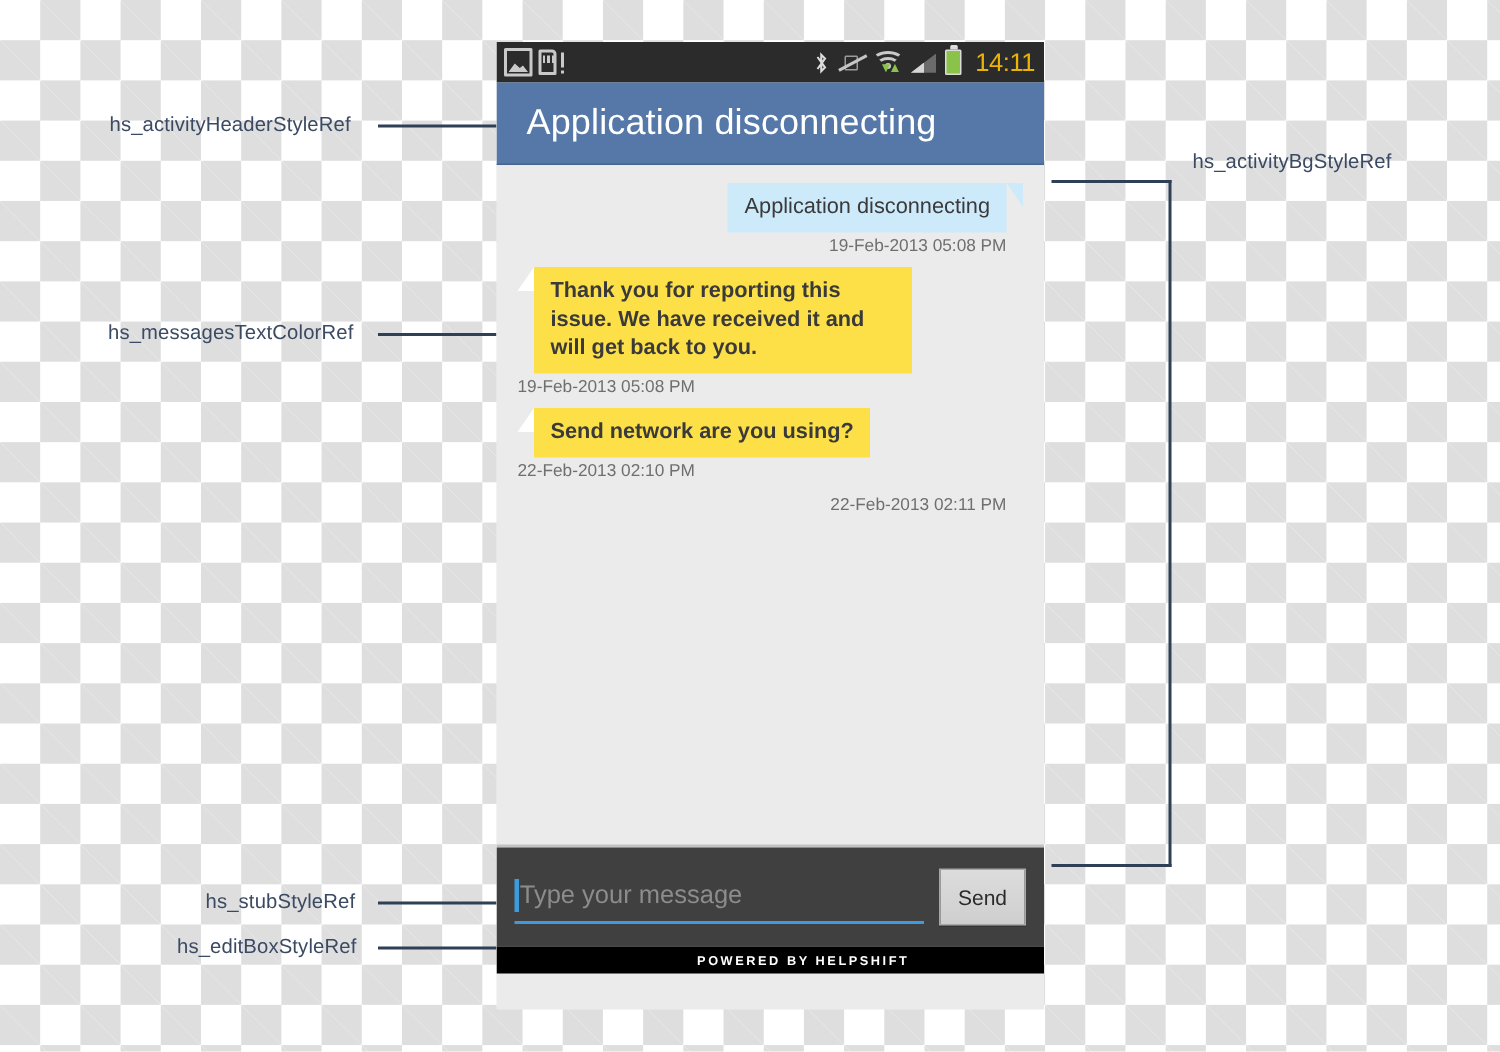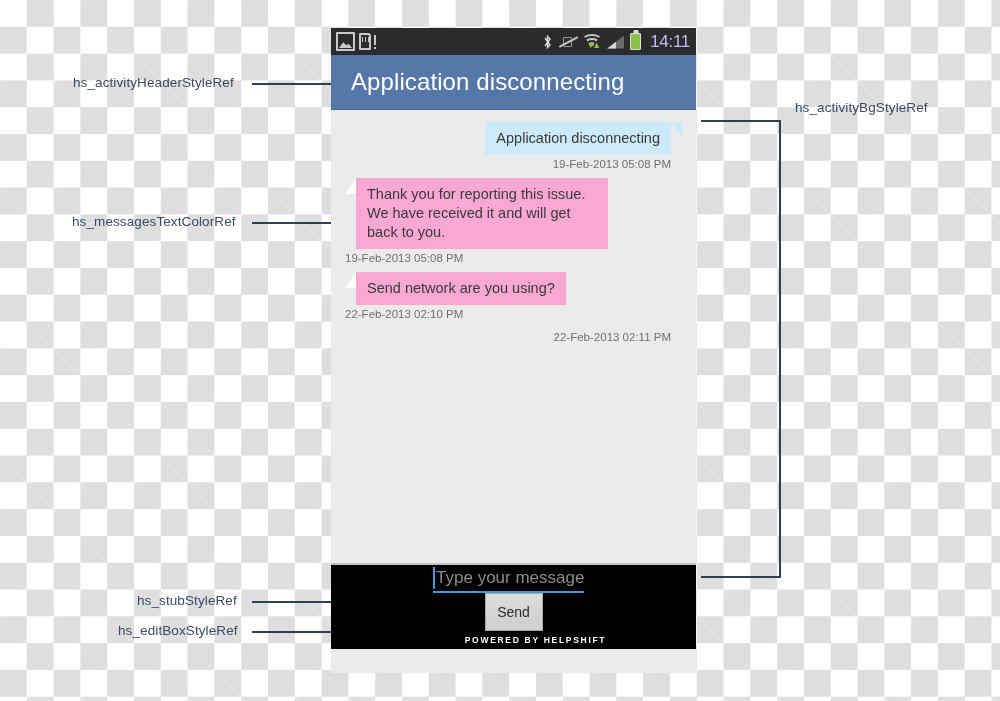--- a/index.html
+++ b/index.html
@@ -52,21 +52,21 @@
     height: 27px;
     background: #2b2b2b;
     display: flex;
     align-items: center;
     padding: 0 6px 0 5px;
     box-sizing: border-box;
   }
   .sb-left { display: flex; align-items: center; gap: 4px; }
   .sb-right { margin-left: auto; display: flex; align-items: center; gap: 6px; }
   .sb-clock {
-    color: #c4b5fd;
+    color: #eab308;
     font-size: 17px;
     letter-spacing: -0.3px;
     margin-left: 3px;
   }
   .notif-ico {
     width: 19px; height: 19px;
     position: relative;
     display: inline-block;
   }
   .ico-gallery {
@@ -227,21 +227,21 @@
   .bubble {
     position: relative;
     max-width: 252px;
     padding: 7px 11px;
     font-size: 14.5px;
     line-height: 19px;
     color: #3a3a3a;
     box-sizing: border-box;
   }
   .bubble.out { background: #cdeafb; margin-right: 11px; }
-  .bubble.in  { background: #f9a8d4; margin-left: 11px; }
+  .bubble.in  { background: #fde047; margin-left: 11px; font-weight: bold; }
 
   .bubble.out::after {
     content: "";
     position: absolute;
     right: -11px; top: 0;
     width: 0; height: 0;
     border-style: solid;
     border-width: 0 11px 16px 0;
     border-color: transparent #cdeafb transparent transparent;
   }
@@ -262,26 +262,25 @@
   .msg-row.out .stamp { margin-right: 11px; }
   .msg-row.in  .stamp { margin-left: 0px; }
 
   
   .stub {
     height: 2px;
     background: #c2c2c2;
   }
   .inputbar {
     height: 66px;
-    background: #000000;
+    background: #404040;
     display: flex;
     align-items: center;
     padding: 0 12px;
     box-sizing: border-box;
-    flex-direction: column;
   }
   .editbox {
     flex: 1;
     position: relative;
     height: 34px;
     display: flex;
     align-items: center;
     border-bottom: 2px solid #3d9bdc;
     margin-right: 10px;
   }

